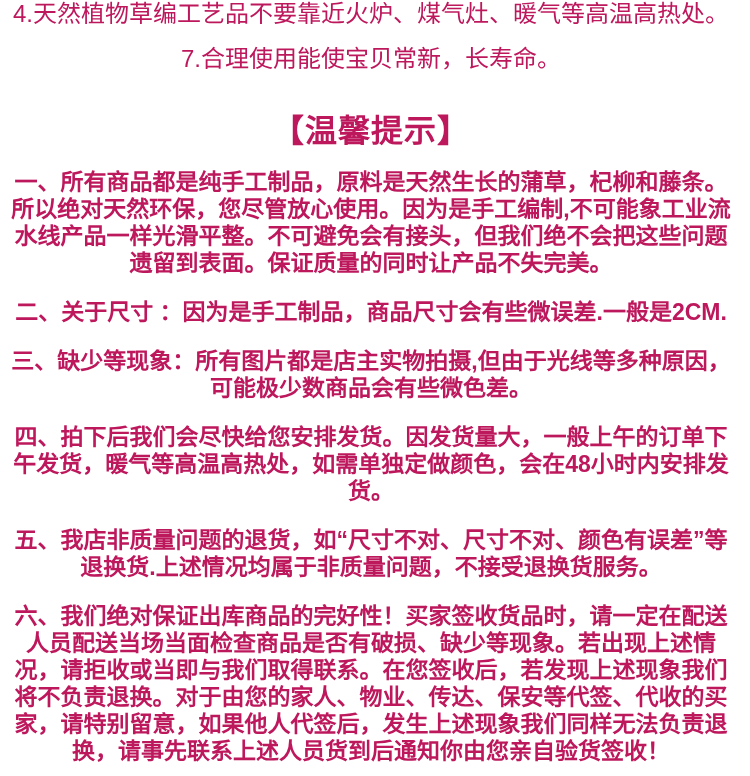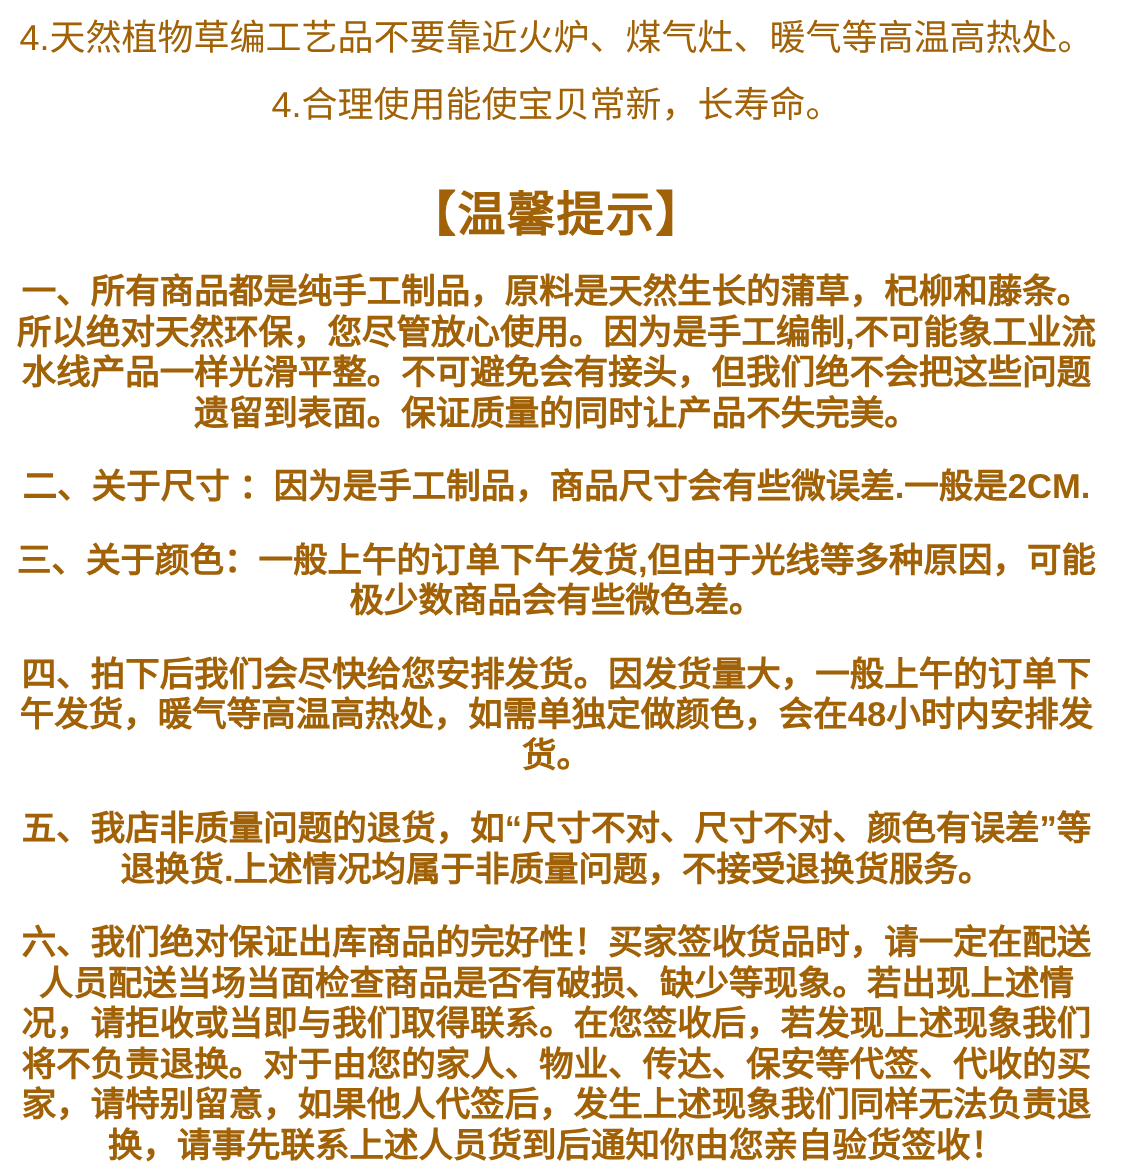--- a/index.html
+++ b/index.html
@@ -6,24 +6,24 @@
     margin: 0;
     padding: 0;
     background: #ffffff;
   }
   .page {
     position: relative;
     width: 742px;
     height: 776px;
     box-sizing: border-box;
     margin: 0;
-    padding: 12px 8px 0 8px;
+    padding: 0 8px 0 8px;
     background: #ffffff;
     text-align: center;
-    color: #a16207;
+    color: #be185d;
     font-family: "Liberation Sans", sans-serif;
     overflow: hidden;
   }
   .care-line {
     font-size: 24px;
     line-height: 27px;
     font-weight: normal;
     margin: 0;
   }
   .care-line.first {
@@ -46,29 +46,29 @@
     margin: 22px 0 0 0;
   }
 </style>
 </head>
 <body>
 
 <div class="page">
 
   <p class="care-line first">4.天然植物草编工艺品不要靠近火炉、煤气灶、暖气等高温高热处。</p>
 
-  <p class="care-line second">4.合理使用能使宝贝常新，长寿命。</p>
+  <p class="care-line second">7.合理使用能使宝贝常新，长寿命。</p>
 
   <h2 class="notice-heading">【温馨提示】</h2>
 
   <p class="notice-para">一、所有商品都是纯手工制品，原料是天然生长的蒲草，杞柳和藤条。所以绝对天然环保，您尽管放心使用。因为是手工编制,不可能象工业流水线产品一样光滑平整。不可避免会有接头，但我们绝不会把这些问题遗留到表面。保证质量的同时让产品不失完美。</p>
 
   <p class="notice-para">二、关于尺寸 ：因为是手工制品，商品尺寸会有些微误差.一般是2CM.</p>
 
-  <p class="notice-para">三、关于颜色：一般上午的订单下午发货,但由于光线等多种原因，可能极少数商品会有些微色差。</p>
+  <p class="notice-para">三、缺少等现象：所有图片都是店主实物拍摄,但由于光线等多种原因，可能极少数商品会有些微色差。</p>
 
   <p class="notice-para">四、拍下后我们会尽快给您安排发货。因发货量大，一般上午的订单下午发货，暖气等高温高热处，如需单独定做颜色，会在48小时内安排发货。</p>
 
   <p class="notice-para">五、我店非质量问题的退货，如“尺寸不对、尺寸不对、颜色有误差”等退换货.上述情况均属于非质量问题，不接受退换货服务。</p>
 
   <p class="notice-para">六、我们绝对保证出库商品的完好性！买家签收货品时，请一定在配送人员配送当场当面检查商品是否有破损、缺少等现象。若出现上述情况，请拒收或当即与我们取得联系。在您签收后，若发现上述现象我们将不负责退换。对于由您的家人、物业、传达、保安等代签、代收的买家，请特别留意，如果他人代签后，发生上述现象我们同样无法负责退换，请事先联系上述人员货到后通知你由您亲自验货签收！</p>
 
 </div>
 
 </body></html>

